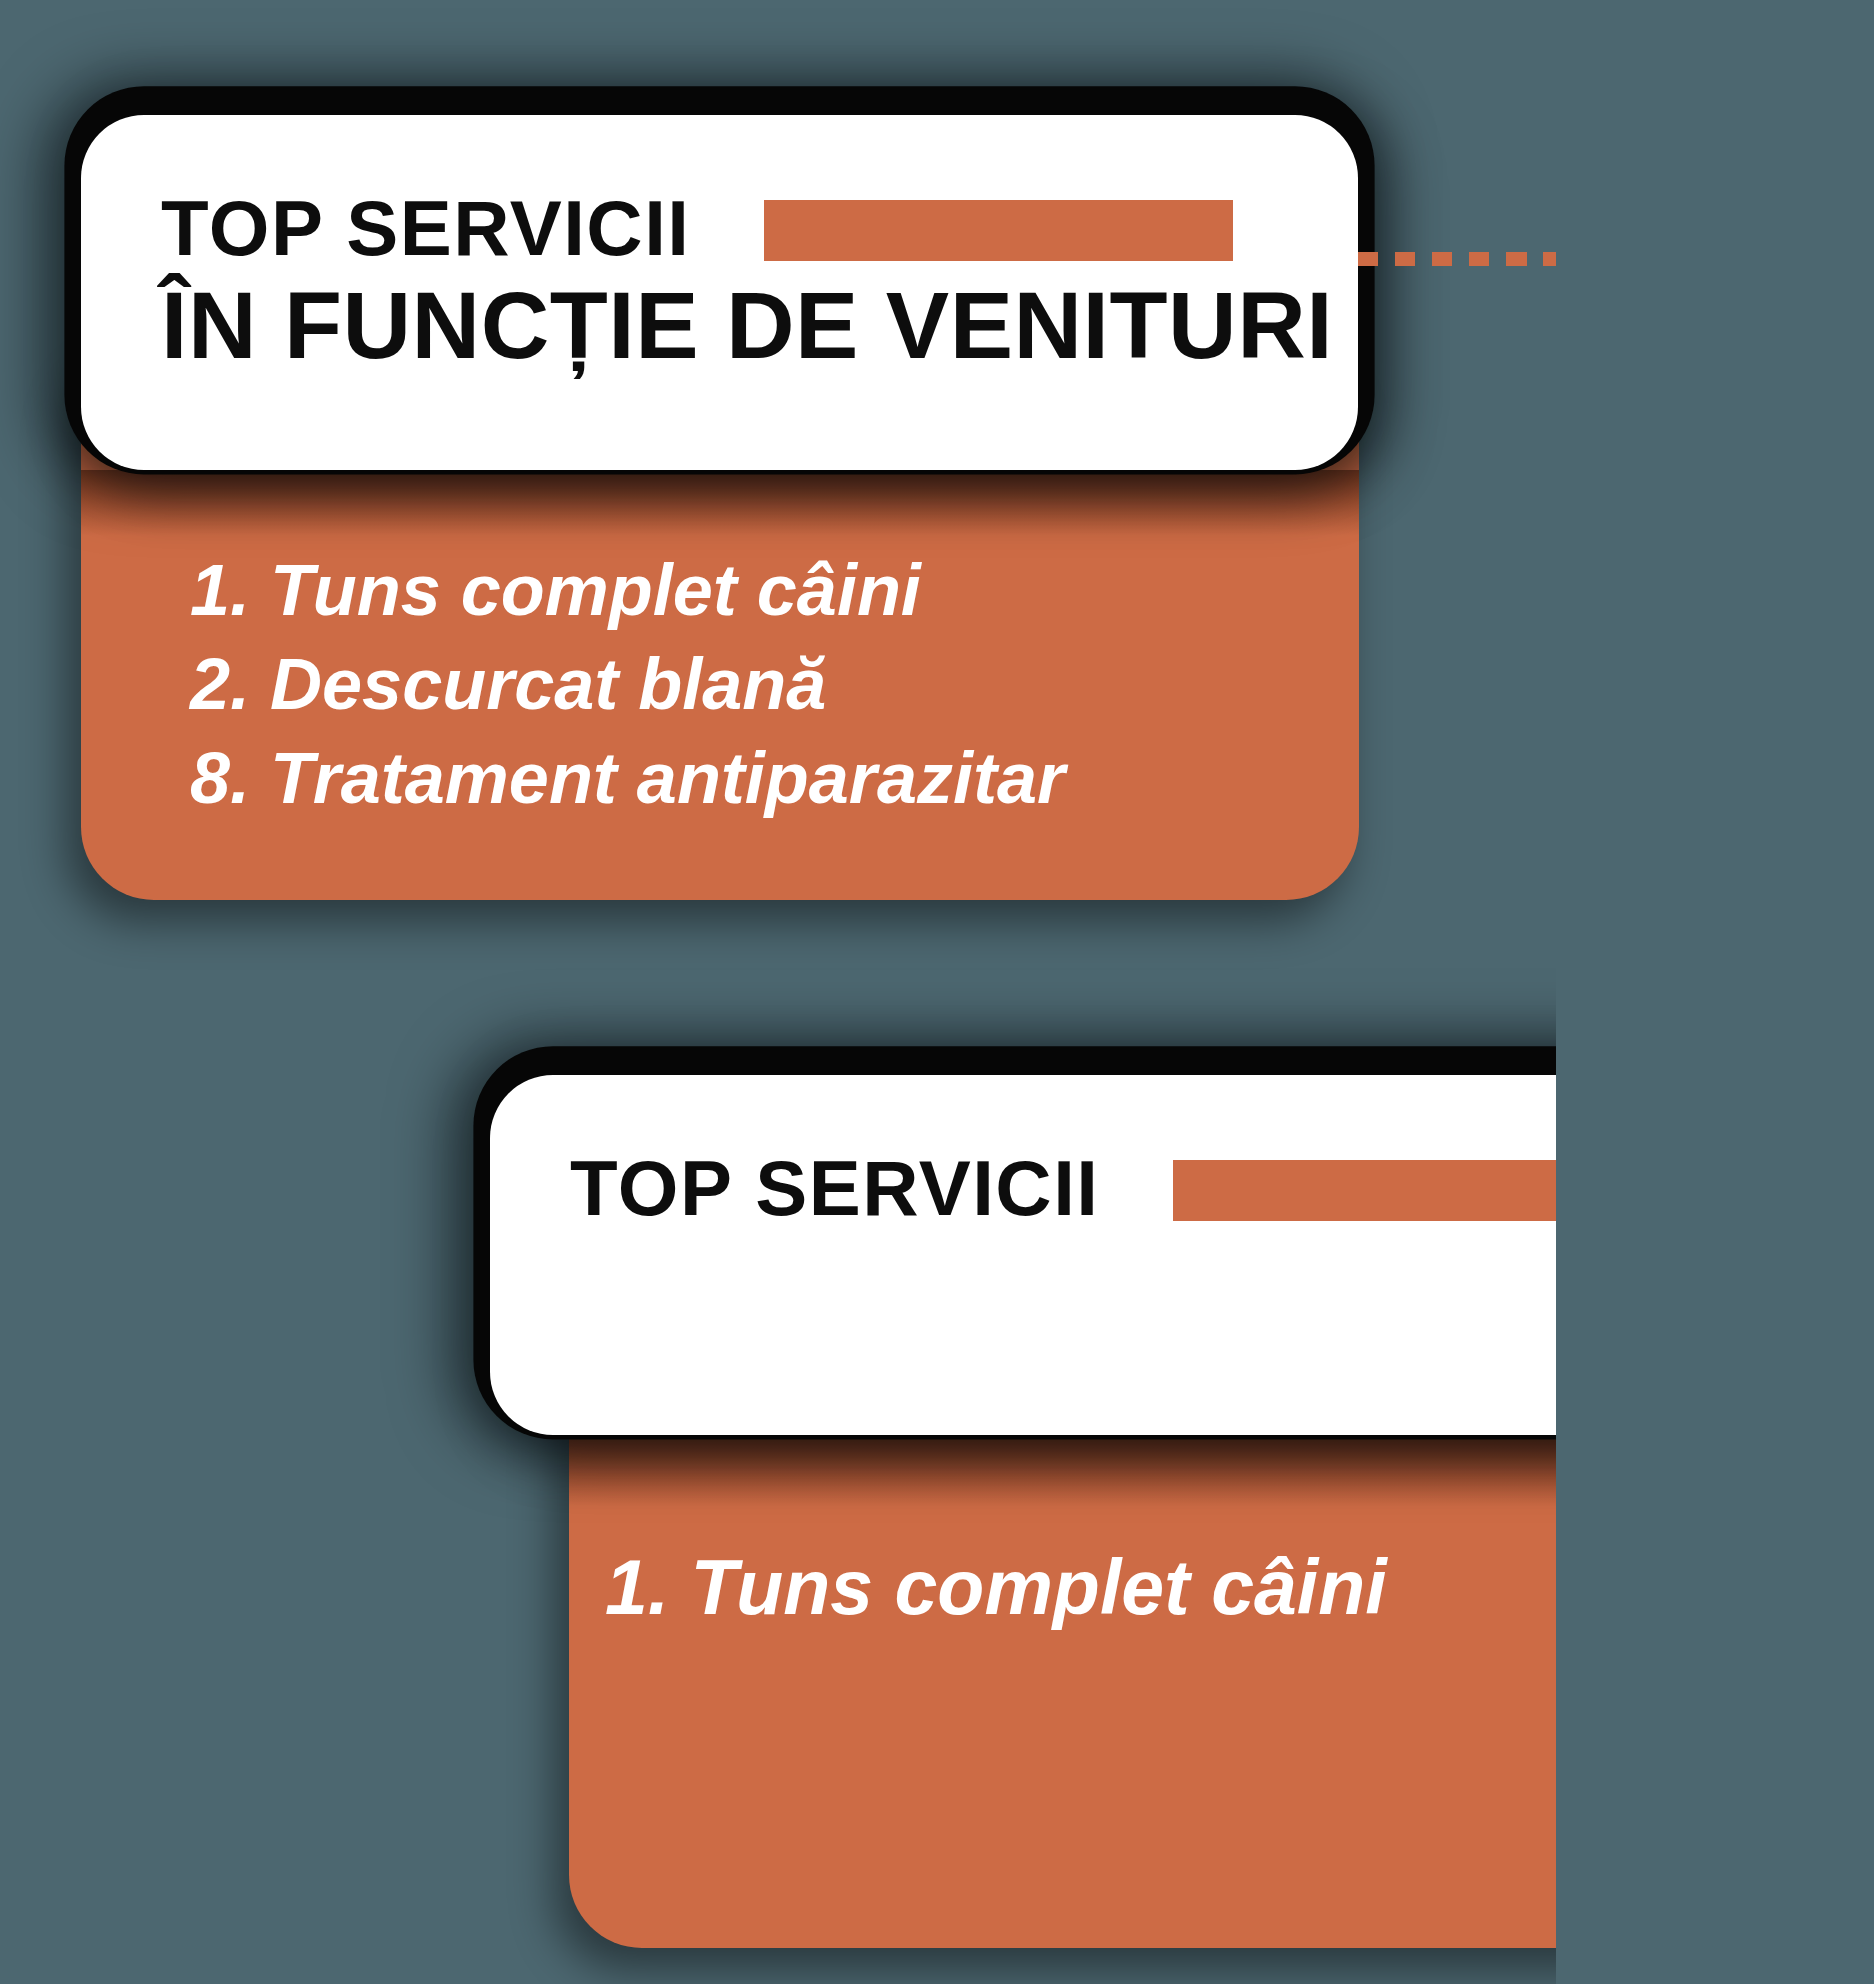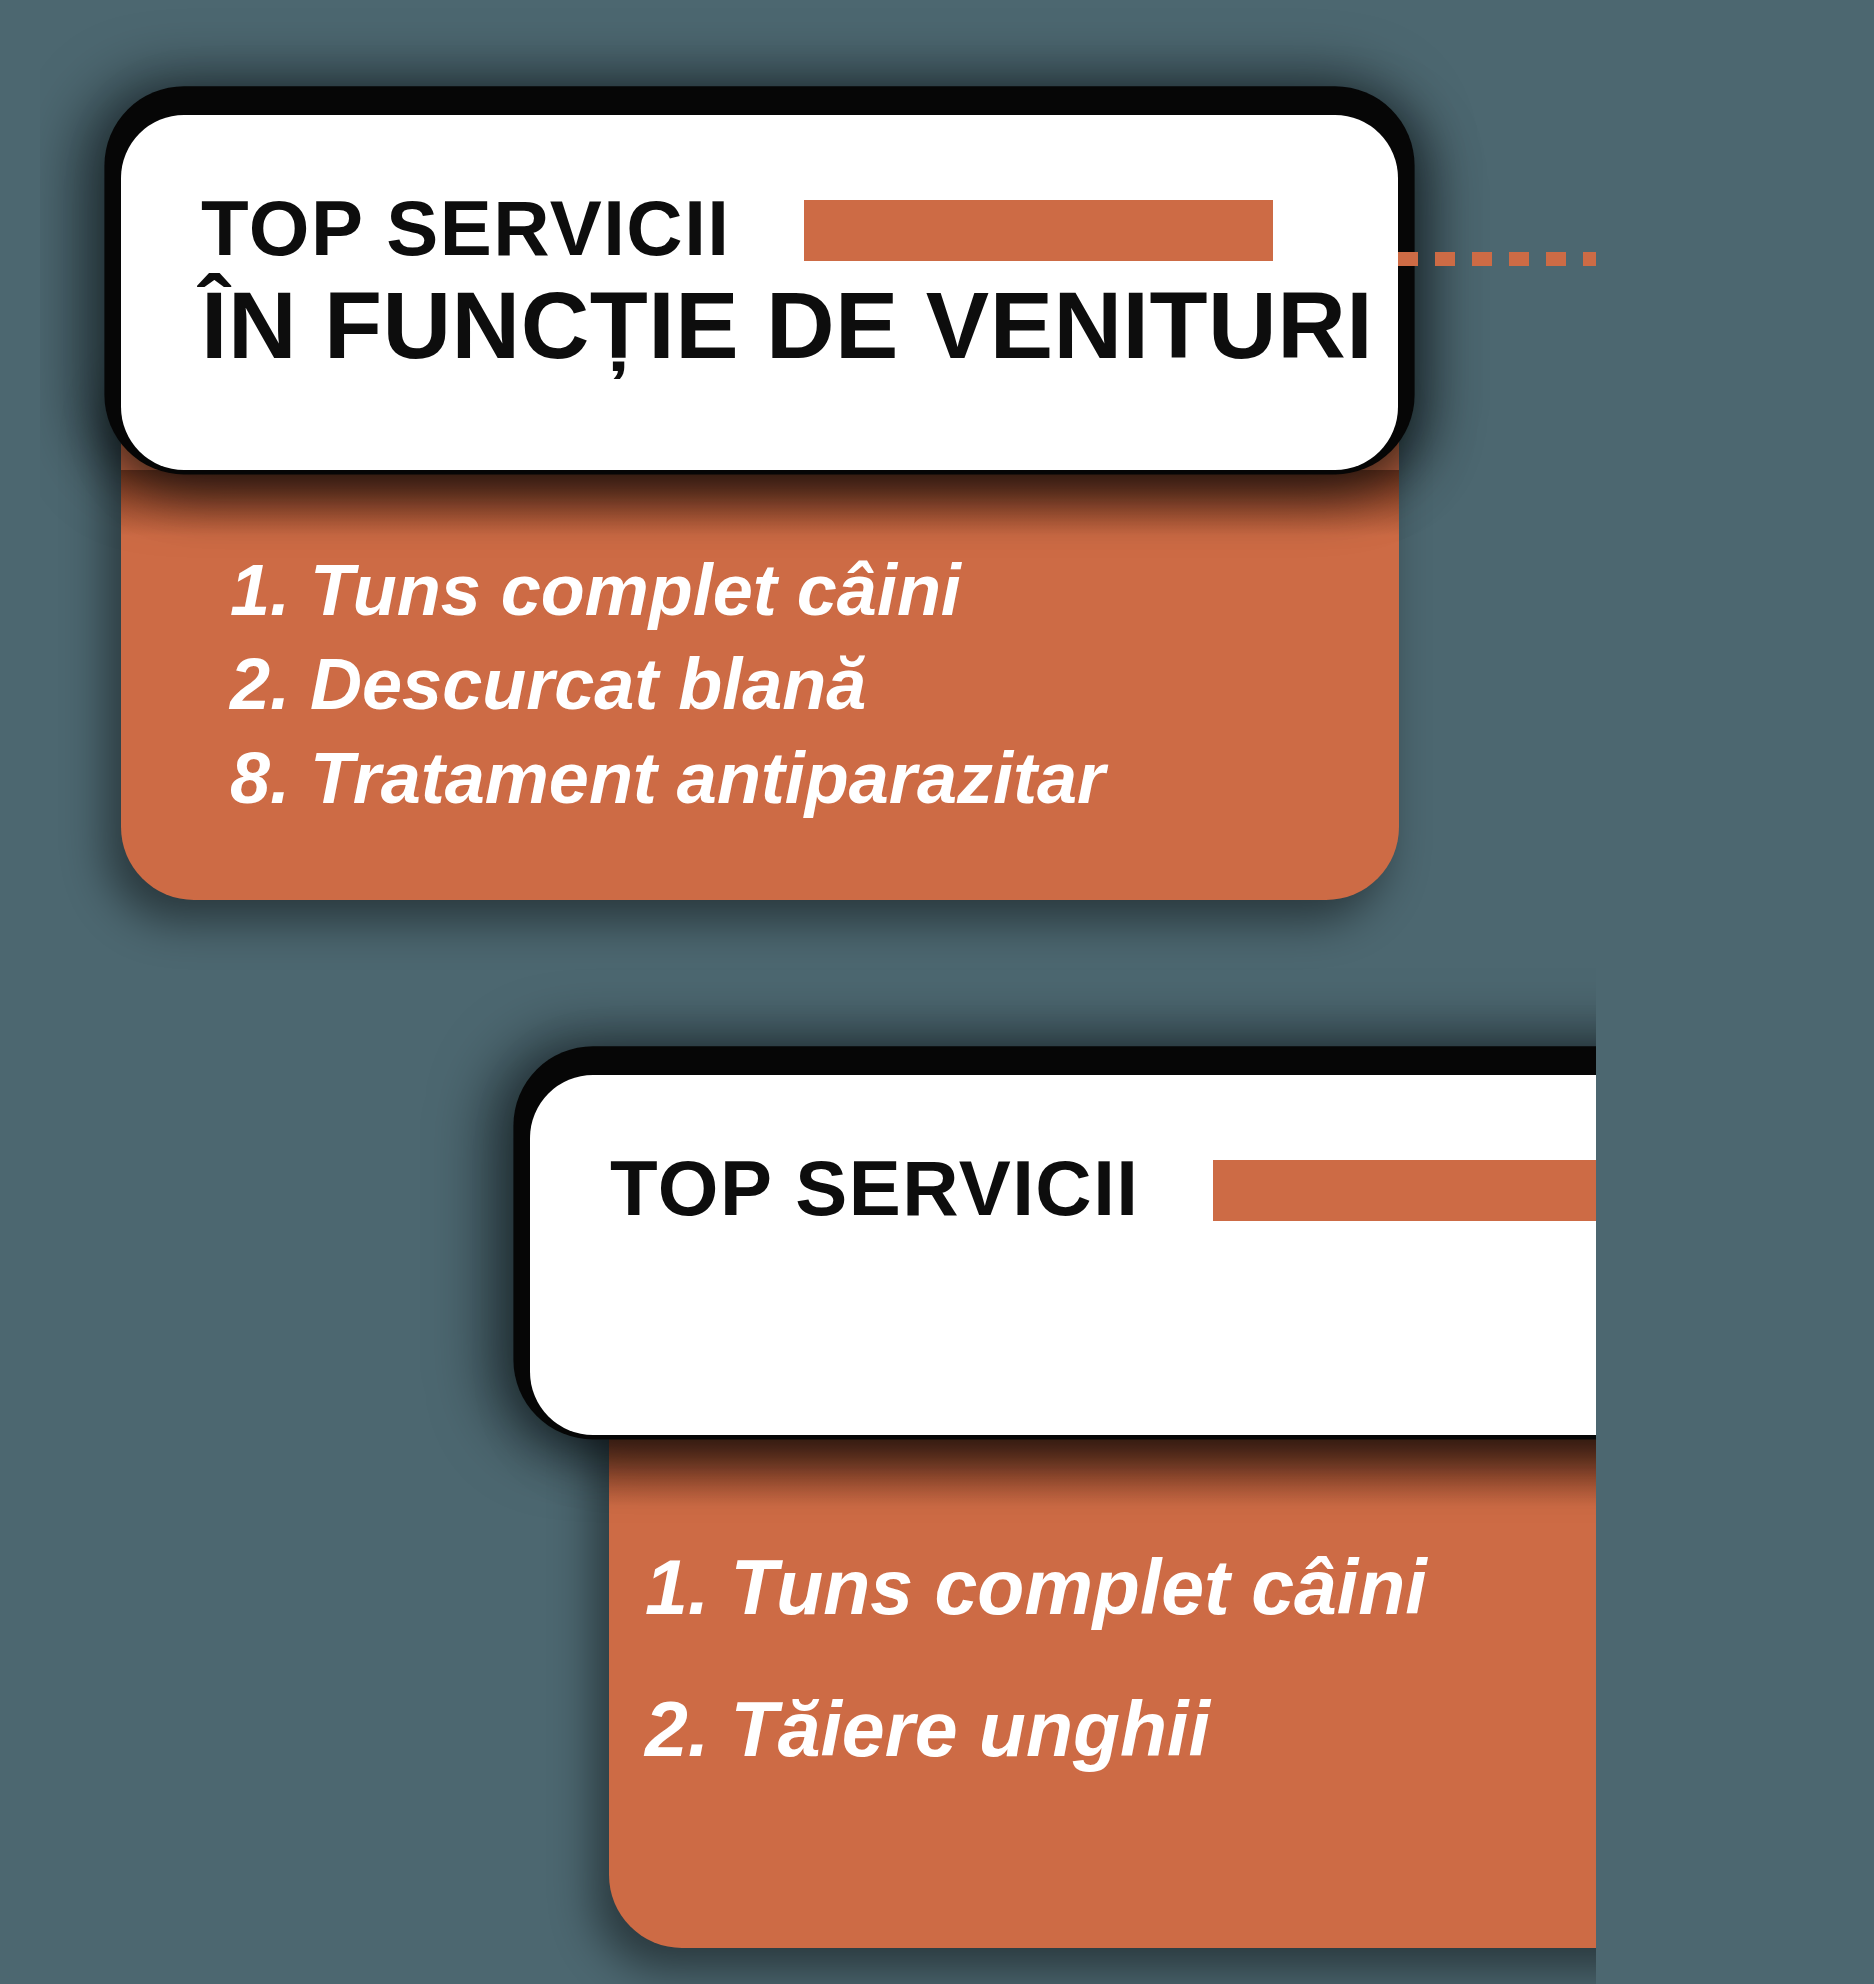--- a/index.html
+++ b/index.html
@@ -2,21 +2,20 @@
 <html style="font-size:7.8px"><head>
 <meta charset="utf-8">
 <style>
   html,body { margin:0; padding:0; background:#4C6770; }
   #stage {
     position:relative;
     width:1556px; height:1985px;
     background:var(--bg, #4C6770);
     overflow:hidden;
     font-family:"Liberation Sans", sans-serif;
-    margin-left:40px;
   }
 
   
   .orange-box {
     position:absolute;
     background:var(--accent, #CD6B45);
     border-radius:73px;
     box-shadow:-14.6px 22px 44px rgba(0,0,0,0.45);
     z-index:2;
   }
@@ -115,17 +114,16 @@
   <div class="orange-box" id="body-2"></div>
   <div class="top-shade" id="shade-2"></div>
   <div class="card-header" id="header-2">
     <div class="accent-bar"></div>
     <div class="header-inner">
       <div class="hline1">TOP SERVICII</div>
     </div>
   </div>
   <div class="service-list" id="list-2">
     <div>1. Tuns complet câini</div>
-    <div>2. Tăiere unghii</div>
   </div>
 
 </div>
 
 
 </body></html>

